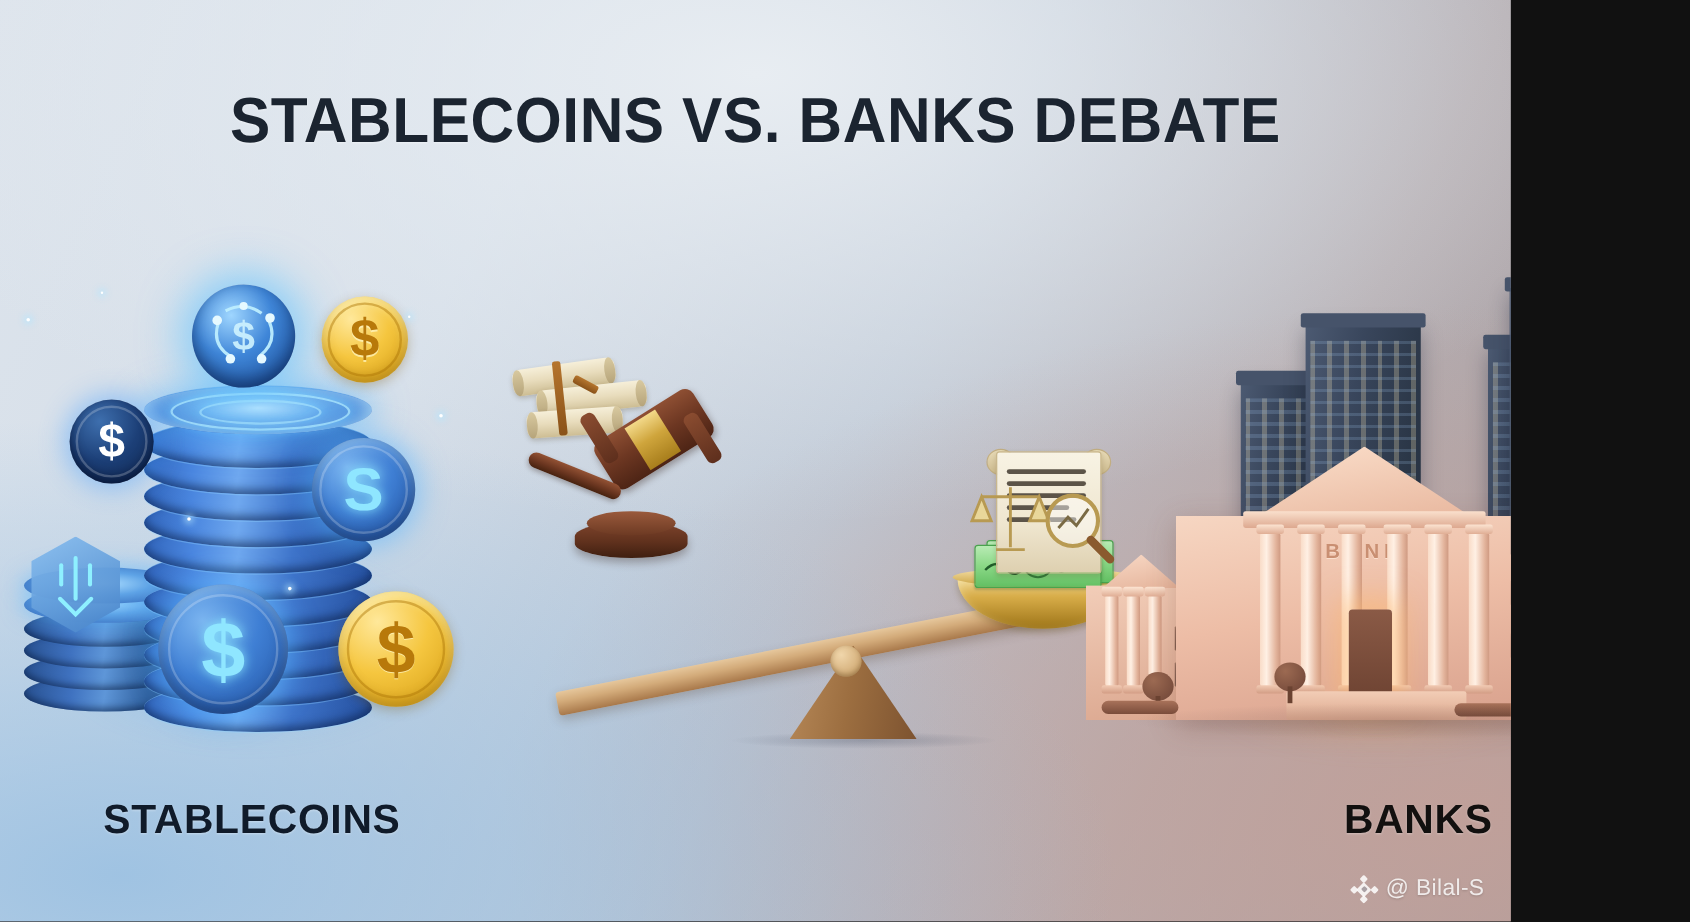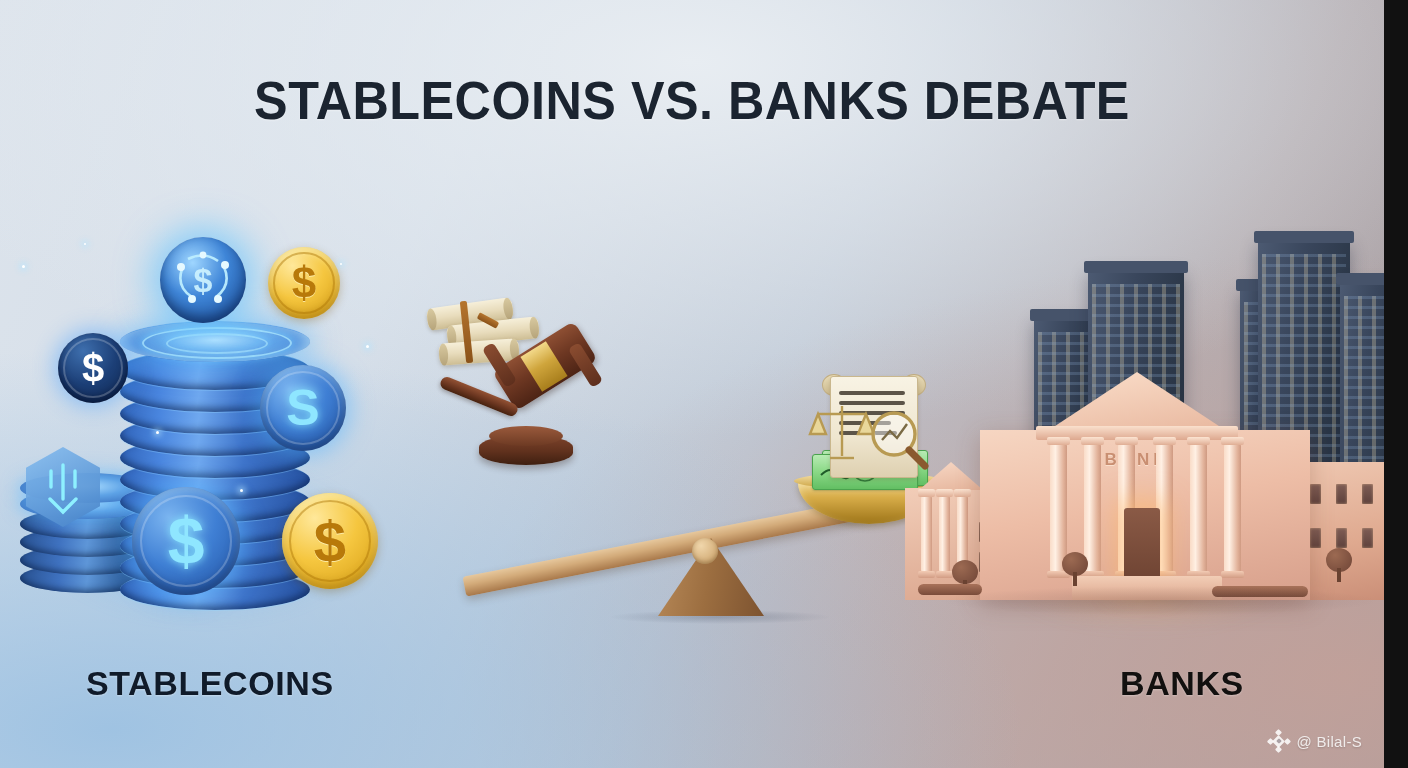--- a/index.html
+++ b/index.html
@@ -1,18 +1,18 @@
 <!DOCTYPE html>
 <html><head>
 <meta charset="utf-8">
 <style>
   html,body{margin:0;padding:0;background:#111;}
   body{font-family:"Liberation Sans",sans-serif;}
   #stage{
-    position:relative;width:1384px;height:768px;overflow:hidden;
+    position:relative;width:1259px;height:768px;overflow:hidden;
     background:
       radial-gradient(120% 90% at 8% 95%, rgba(150,190,225,.85) 0%, rgba(150,190,225,0) 55%),
       radial-gradient(110% 95% at 97% 88%, rgba(196,160,152,.85) 0%, rgba(196,160,152,0) 58%),
       radial-gradient(85% 70% at 50% 8%, #e8edf2 0%, rgba(232,237,242,0) 70%),
       linear-gradient(115deg,#dde4ec 0%,#d3dde8 30%,#bfc9d6 55%,#b5aeb2 78%,#a79da0 100%);
   }
   
   .title{
     position:absolute;left:0;top:70px;width:100%;text-align:center;
     font-size:53px;font-weight:bold;letter-spacing:.5px;color:#1b2430;
@@ -21,21 +21,21 @@
     white-space:nowrap;
   }
   
   .label{position:absolute;font-size:34px;font-weight:bold;letter-spacing:.6px;white-space:nowrap;}
   #label-stablecoins{left:86px;top:664px;color:#101b2a;text-shadow:0 1px 2px rgba(255,255,255,.35);}
   #label-banks{left:1120px;top:664px;color:#12100f;text-shadow:0 1px 2px rgba(255,255,255,.3);}
 
   
   #watermark{
     position:absolute;right:22px;bottom:16px;display:flex;align-items:center;gap:7px;
-    color:rgba(255,255,255,.82);font-size:15px;letter-spacing:.3px;
+    color:rgba(255,255,255,.82);font-size:19px;letter-spacing:.3px;
     text-shadow:0 1px 2px rgba(0,0,0,.18);
   }
   #watermark .wm-icon{position:relative;width:22px;height:22px;display:inline-block;}
   #watermark .wm-icon i{position:absolute;background:rgba(255,255,255,.85);display:block;transform:rotate(45deg);border-radius:1px;}
   .d-c{width:9px;height:9px;left:6.5px;top:6.5px;}
   .d-l{width:5px;height:5px;left:0px;top:8.5px;}
   .d-r{width:5px;height:5px;left:17px;top:8.5px;}
   .d-t{width:5px;height:5px;left:8.5px;top:0px;}
   .d-b{width:5px;height:5px;left:8.5px;top:17px;}
   #watermark .wm-icon .hole{background:rgba(165,156,160,.95);width:4px;height:4px;left:9px;top:9px;}

